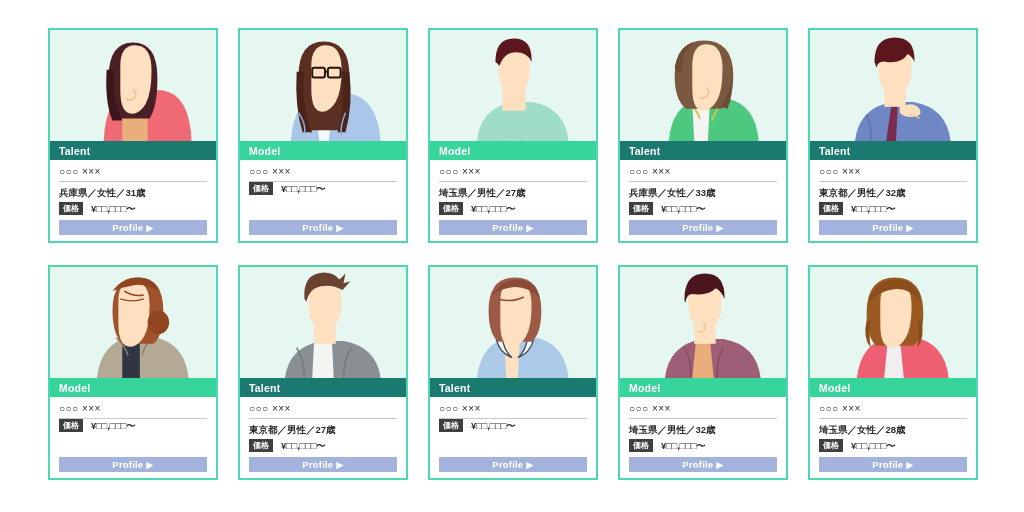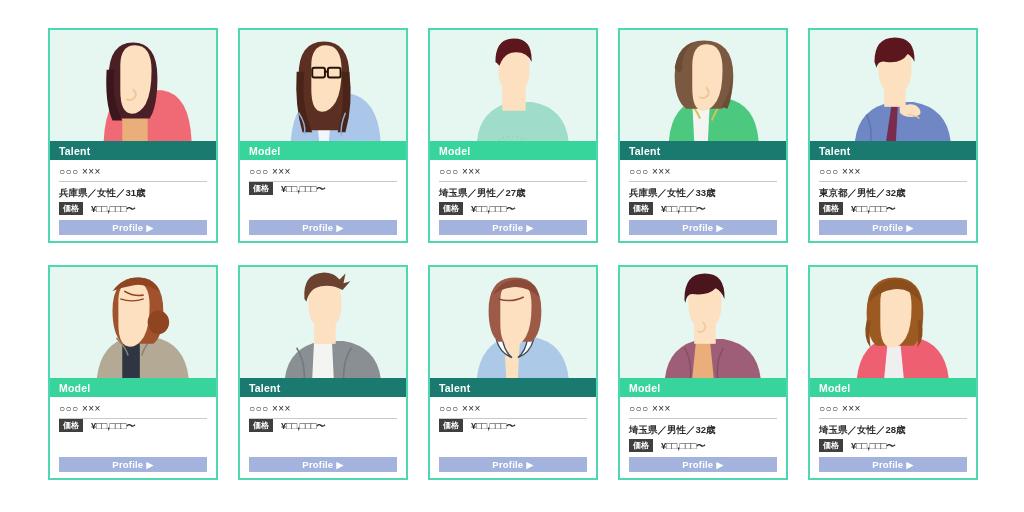--- a/index.html
+++ b/index.html
@@ -304,20 +304,21 @@
         <rect x="76" y="54" width="22" height="22" fill="#fce0c0"></rect>
         <path d="M70 34 q0-26 17-26 q17 0 17 26 q0 26 -17 26 q-17 0 -17-26z" fill="#fce0c0"></path>
         <path d="M66 30 q-2-26 20-27 q10 0 16 7 l6-6 l-2 10 l7-2 l-8 9 q-10-6 -22-4 q-12 2 -15 16 q-1-2 -2-3z" fill="#6b4230"></path>
         <path d="M58 80 q8 12 8 31" fill="none" stroke="#74797e" stroke-width="1.6"></path>
         <path d="M114 80 q-8 12 -8 31" fill="none" stroke="#74797e" stroke-width="1.6"></path>
       </svg>
     </div>
     <div class="role-bar role-talent">Talent</div>
     <div class="body">
       <div class="name-row">○○○ ×××</div>
+      <div class="meta-row">東京都／男性／27歳</div>
       <div class="price-row">
         <span class="price-badge">価格</span>
         <span class="price-value">¥□□,□□□〜</span>
       </div>
       <button class="profile-btn">Profile ▶</button>
     </div>
   </div>
 
   <div class="card">
     <div class="photo">

